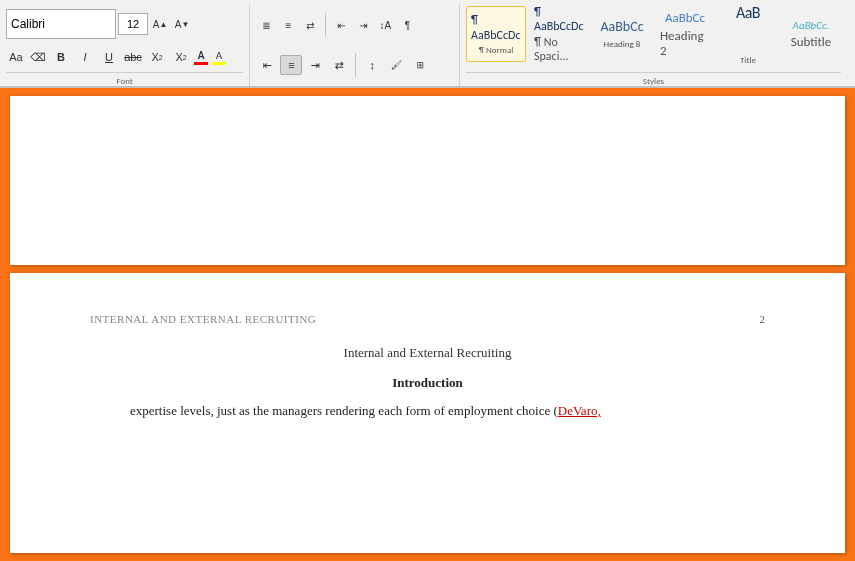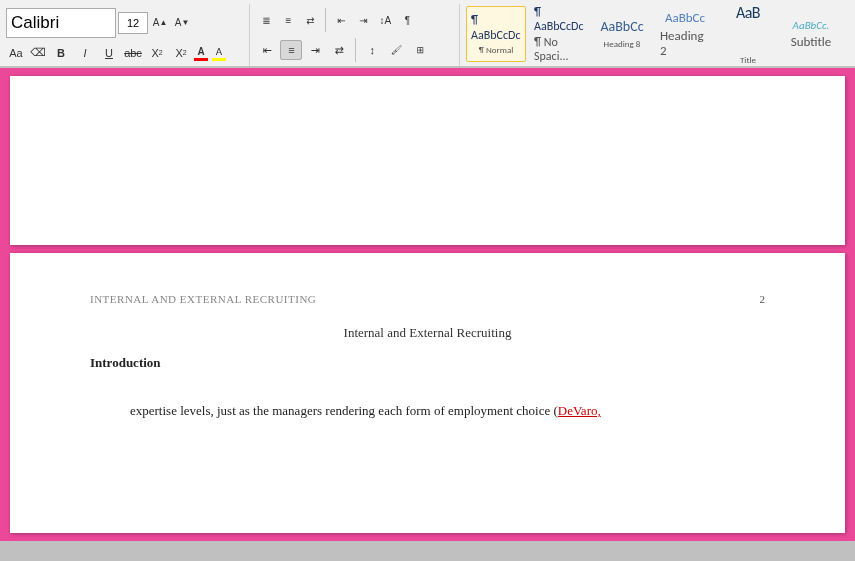--- a/index.html
+++ b/index.html
@@ -61,21 +61,21 @@
 
     .style-normal .preview-text { font-size: 12px; color: #1f3864; }
     .style-nospace .preview-text { font-size: 12px; color: #1f3864; }
     .style-h1 .preview-text { font-size: 14px; color: #365f91; }
     .style-h2 .preview-text { font-size: 12px; color: #4f81bd; }
     .style-title .preview-text { font-size: 18px; color: #17375e; letter-spacing: -0.5px; }
     .style-subtitle .preview-text { font-size: 11px; color: #4bacc6; }
 
     
     .content-area {
-      background: #ec4899;
+      background: #f97316;
       padding: 8px 10px;
       height: calc(561px - 88px);
       overflow: hidden;
       display: flex;
       flex-direction: column;
       gap: 8px;
     }
 
     
     .doc-page {
@@ -120,26 +120,26 @@
     
     .doc-title {
       text-align: center;
       font-family: 'Times New Roman', Times, serif;
       font-size: 13px;
       color: #333;
       margin-bottom: 14px;
     }
 
     .doc-section-heading {
-      text-align: left;
+      text-align: center;
       font-family: 'Times New Roman', Times, serif;
       font-size: 13px;
       font-weight: bold;
       color: #222;
-      margin-bottom: 28px;
+      margin-bottom: 8px;
     }
 
     .doc-paragraph {
       font-family: 'Times New Roman', Times, serif;
       font-size: 13px;
       line-height: 1.8;
       color: #222;
       text-align: justify;
       text-indent: 40px;
     }
@@ -216,21 +216,21 @@
       font-size: 11px;
       border-radius: 2px;
       color: #333;
     }
 
     .font-name-box {
       width: 110px;
       height: 22px;
       border: 1px solid #ababab;
       background: white;
-      font-size: 17px;
+      font-size: 12px;
       padding: 14px 4px;
     }
 
     .color-underline {
       display: flex;
       flex-direction: column;
       align-items: center;
     }
     .color-bar-red { width: 14px; height: 3px; background: #ff0000; }
     .color-bar-yellow { width: 14px; height: 3px; background: #ffff00; }
@@ -263,20 +263,21 @@
           <div class="color-underline" style="cursor:pointer;">
             <span style="font-size:11px;font-weight:bold; color:#333;">A</span>
             <div class="color-bar-red"></div>
           </div>
           <div class="color-underline" style="cursor:pointer; margin-left:2px;">
             <span style="font-size:11px; color:#333;">A</span>
             <div class="color-bar-yellow"></div>
           </div>
         </div>
       </div>
+      <div class="rib-group-label">Font</div>
     </div>
 
     <div class="rib-group" style="min-width:200px;">
       <div class="rib-group-top" style="flex-wrap:wrap; gap:2px;">
 
         <div style="display:flex; align-items:center; gap:2px; width:100%;">
           <button class="small-btn">≣</button>
           <button class="small-btn">≡</button>
           <button class="small-btn">⇄</button>
           <div class="ribbon-separator"></div>
@@ -326,20 +327,21 @@
           <span class="preview-text" style="font-size:16px; color:#17375e; font-weight:300;">AaB</span>
           <span class="label" style="font-size:9px; color:#555;margin-top:32px;">Title</span>
         </div>
 
         <div class="style-btn style-subtitle">
           <span class="preview-text" style="font-size:11px; color:#4bacc6; font-style:italic;">AaBbCc.</span>
           <span class="label" style="font-size:13px; color:#555;">Subtitle</span>
         </div>
 
       </div>
+      <div class="rib-group-label">Styles</div>
     </div>
 
   </div>
 </div>
 
 <div class="content-area">
 
   <div class="doc-page page1">
     
   </div>

